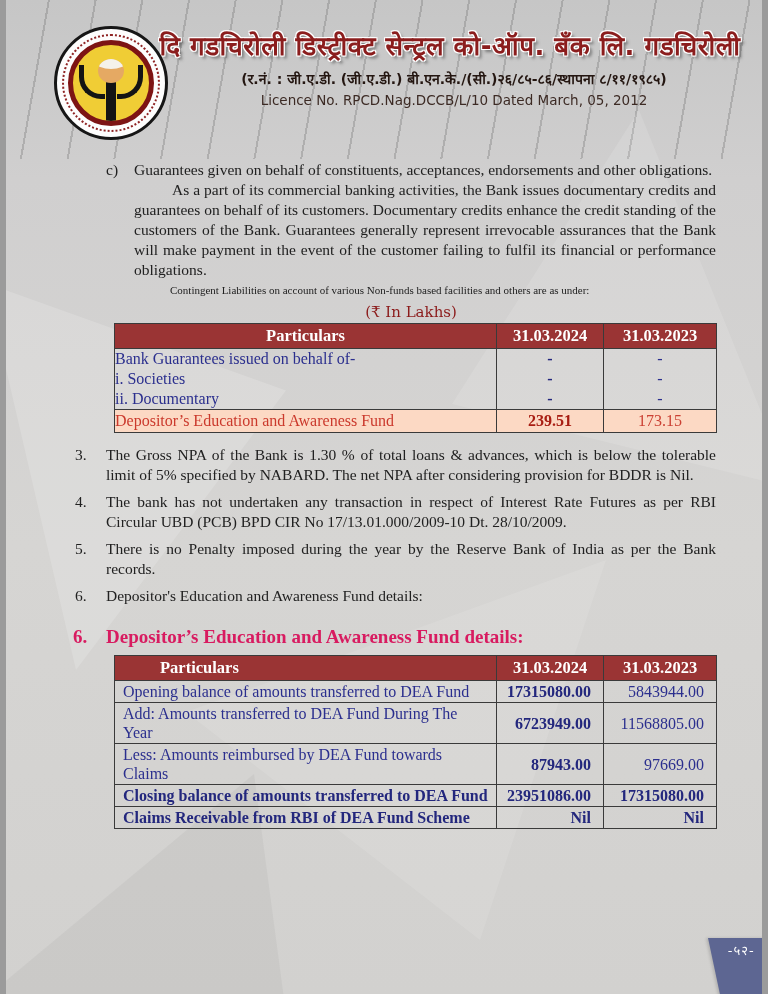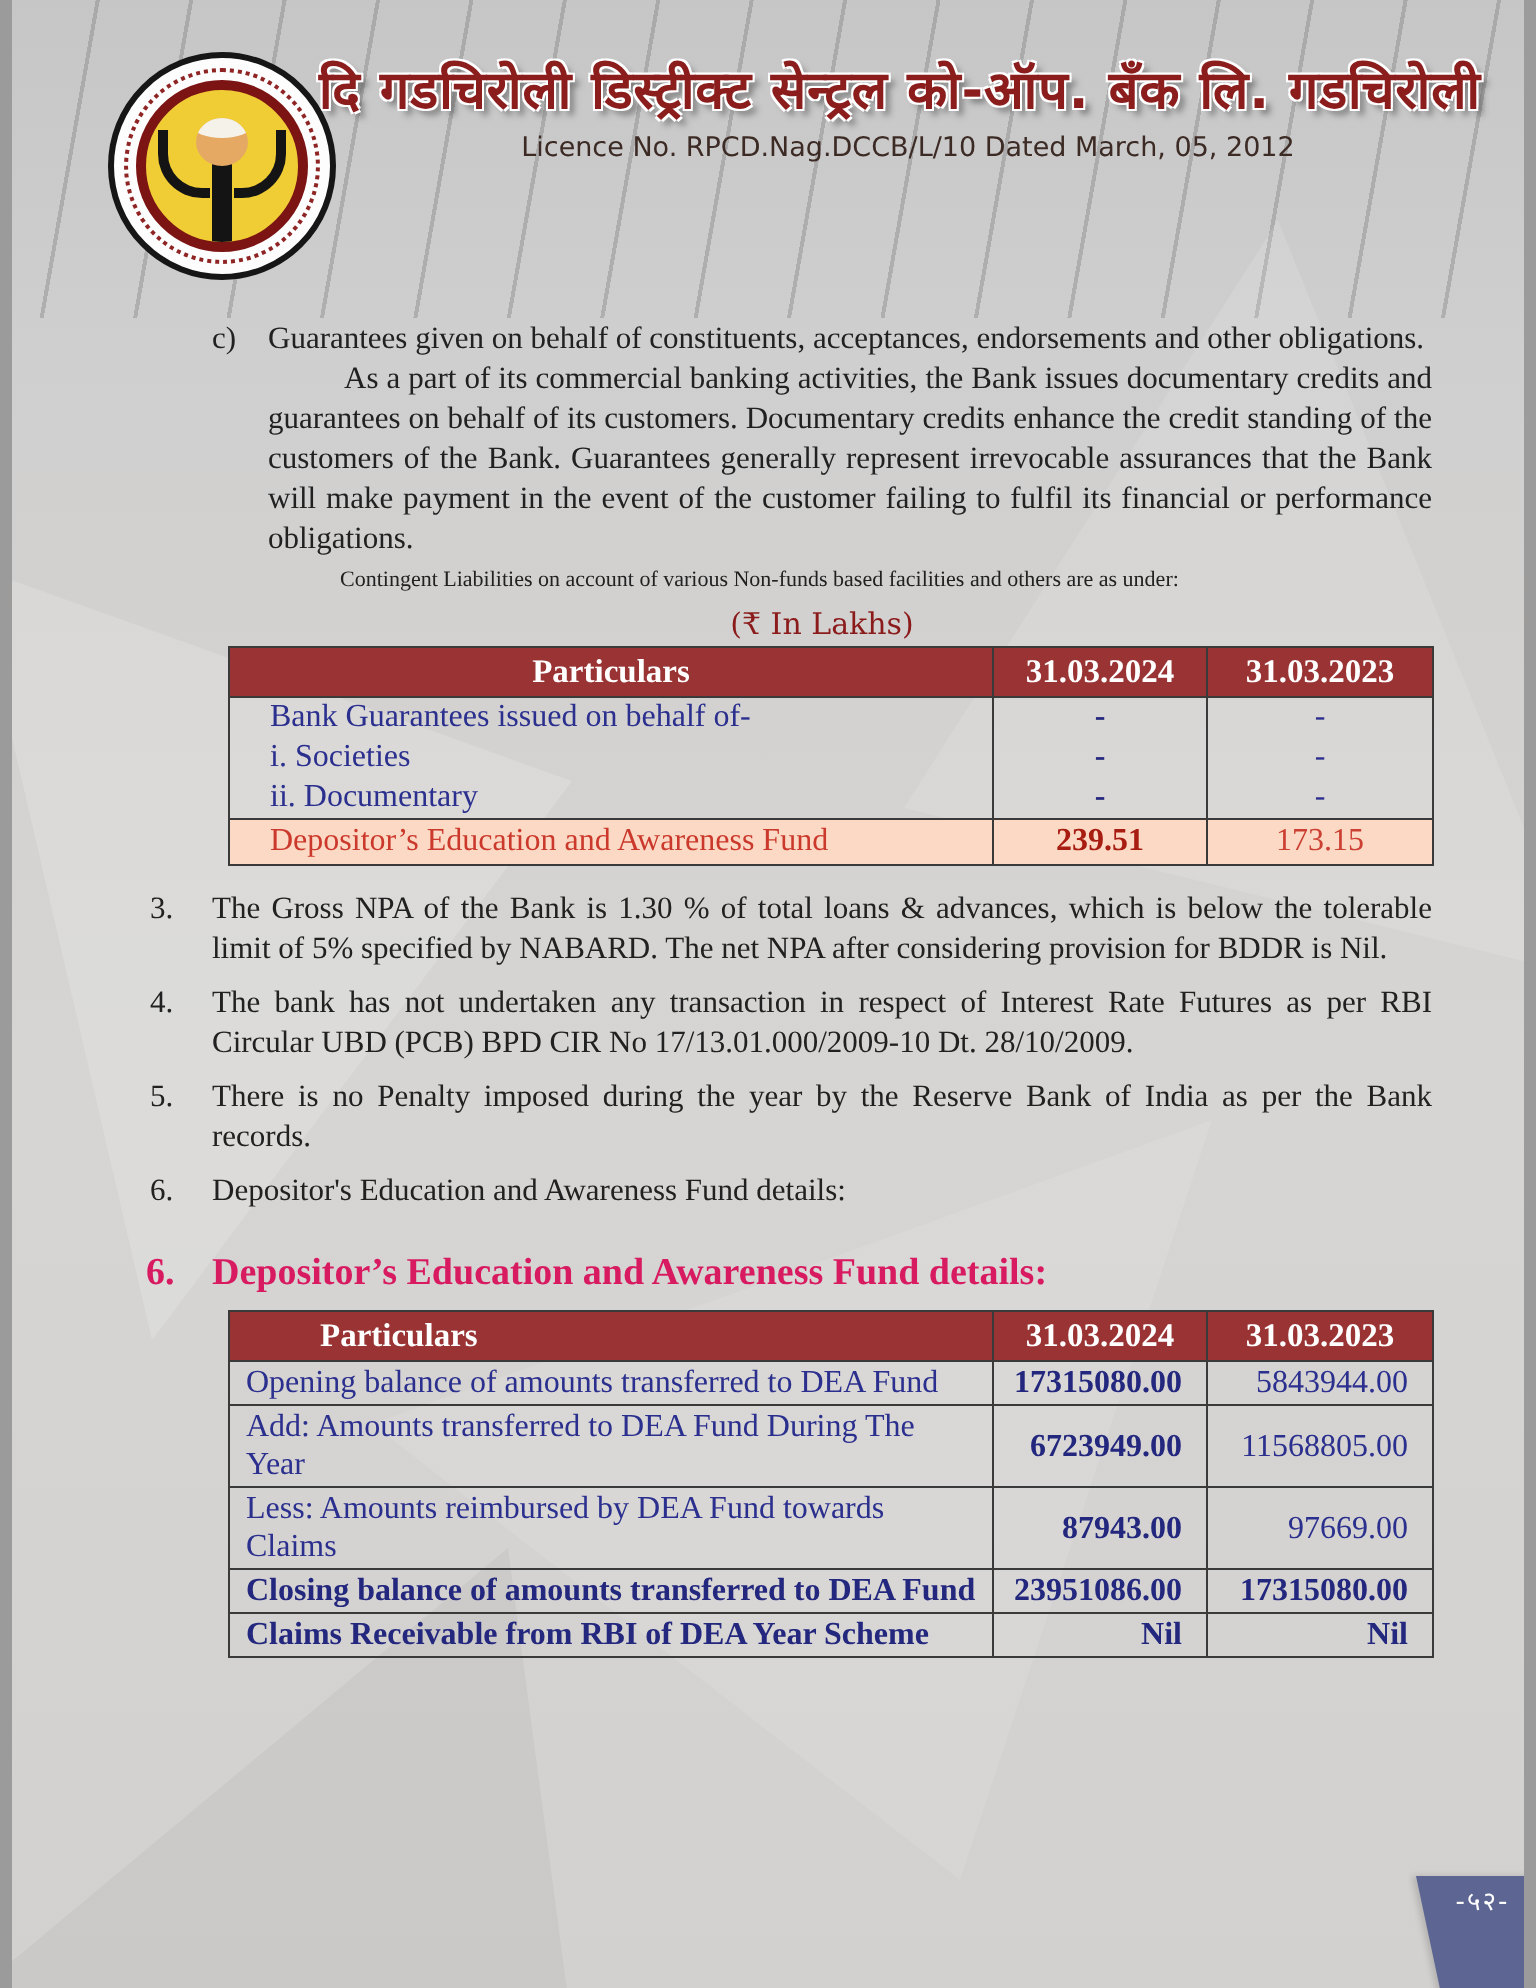--- a/index.html
+++ b/index.html
@@ -55,21 +55,21 @@
   .para2 { margin:0; text-indent:64px; text-align:justify; font-size:11px; line-height:20px; }
   .units-note { margin:3px 0 2px 0; text-align:center; font-weight:normal; font-size:15px; color:#8b1a1a; font-family:"DejaVu Serif","DejaVu Sans",serif; }
 
   table { border-collapse:collapse; margin-left:8px; width:602px; table-layout:fixed;border-radius:10px; }
   col.c-part { width:382px; } col.c-y24 { width:107px; } col.c-y23 { width:113px; }
   th, td { box-sizing:border-box; }
   th {
     background:#9a3434; color:#ffffff; font-weight:bold; font-size:16.5px;
     border:1.6px solid #3a3a3a; padding:2px 4px;
   }
-  .t1 td { border-left:1.6px solid #3a3a3a; border-right:1.6px solid #3a3a3a; padding:0 20px; font-size:16px; line-height:20px; color:#2b2f8e; }
+  .t1 td { border-left:1.6px solid #3a3a3a; border-right:1.6px solid #3a3a3a; padding:0 0; font-size:16px; line-height:20px; color:#2b2f8e; }
   .t1 tr.plain td { border-top:none; border-bottom:none; }
   .t1 td.val { text-align:center; padding:0 4px; }
   .t1 td.y24 { font-weight:bold; color:#23277d; }
   .t1 tr.hl td { border-top:1.6px solid #3a3a3a; border-bottom:1.6px solid #3a3a3a; background:#fcd9c4; color:#cb392c; line-height:22px; }
   .t1 tr.hl td.y24 { color:#a81d12; }
   .t1 tr.hl td.y23 { color:#cb4033; }
 
   .notes { margin-top:12px; }
   .note { position:relative; margin-bottom:7px; text-align:justify; font-size:15.5px; line-height:20px; }
   .note .num { position:absolute; left:-31px; top:0; }
@@ -110,20 +110,21 @@
       <div class="logo-inner">
         <div class="fig-arm left"></div>
         <div class="fig-arm right"></div>
         <div class="fig-trunk"></div>
         <div class="fig-head">
           <div class="fig-turban"></div>
         </div>
       </div>
     </div>
     <div class="bank-title">दि गडचिरोली डिस्ट्रीक्ट सेन्ट्रल को-ऑप. बँक लि. गडचिरोली</div>
+    <div class="reg-line">(र.नं. : जी.ए.डी. (जी.ए.डी.) बी.एन.के./(सी.)२६/८५-८६/स्थापना ८/११/१९८५)</div>
     <div class="licence-line">Licence No. RPCD.Nag.DCCB/L/10 Dated March, 05, 2012</div>
   </div>
 
   <div class="content">
 
     <div class="clause-head">
       <span class="marker-c">c)</span>
       <span>Guarantees given on behalf of constituents, acceptances, endorsements and other obligations.</span>
     </div>
     <p class="para1">As a part of its commercial banking activities, the Bank issues documentary credits and guarantees on behalf of its customers. Documentary credits enhance the credit standing of the customers of the Bank. Guarantees generally represent irrevocable assurances that the Bank will make payment in the event of the customer failing to fulfil its financial or performance obligations.</p>
@@ -216,21 +217,21 @@
         <td>Less: Amounts reimbursed by DEA Fund towards Claims</td>
         <td class="val y24">87943.00</td>
         <td class="val">97669.00</td>
       </tr>
       <tr class="strong">
         <td>Closing balance of amounts transferred to DEA Fund</td>
         <td class="val y24">23951086.00</td>
         <td class="val">17315080.00</td>
       </tr>
       <tr class="strong">
-        <td>Claims Receivable from RBI of DEA Year Scheme</td>
+        <td>Claims Receivable from RBI of DEA Fund Scheme</td>
         <td class="val y24">Nil</td>
         <td class="val">Nil</td>
       </tr>
     </tbody>
       </table>
 
   </div>
 
   <div class="page-badge">
     <span>-५२-</span>

